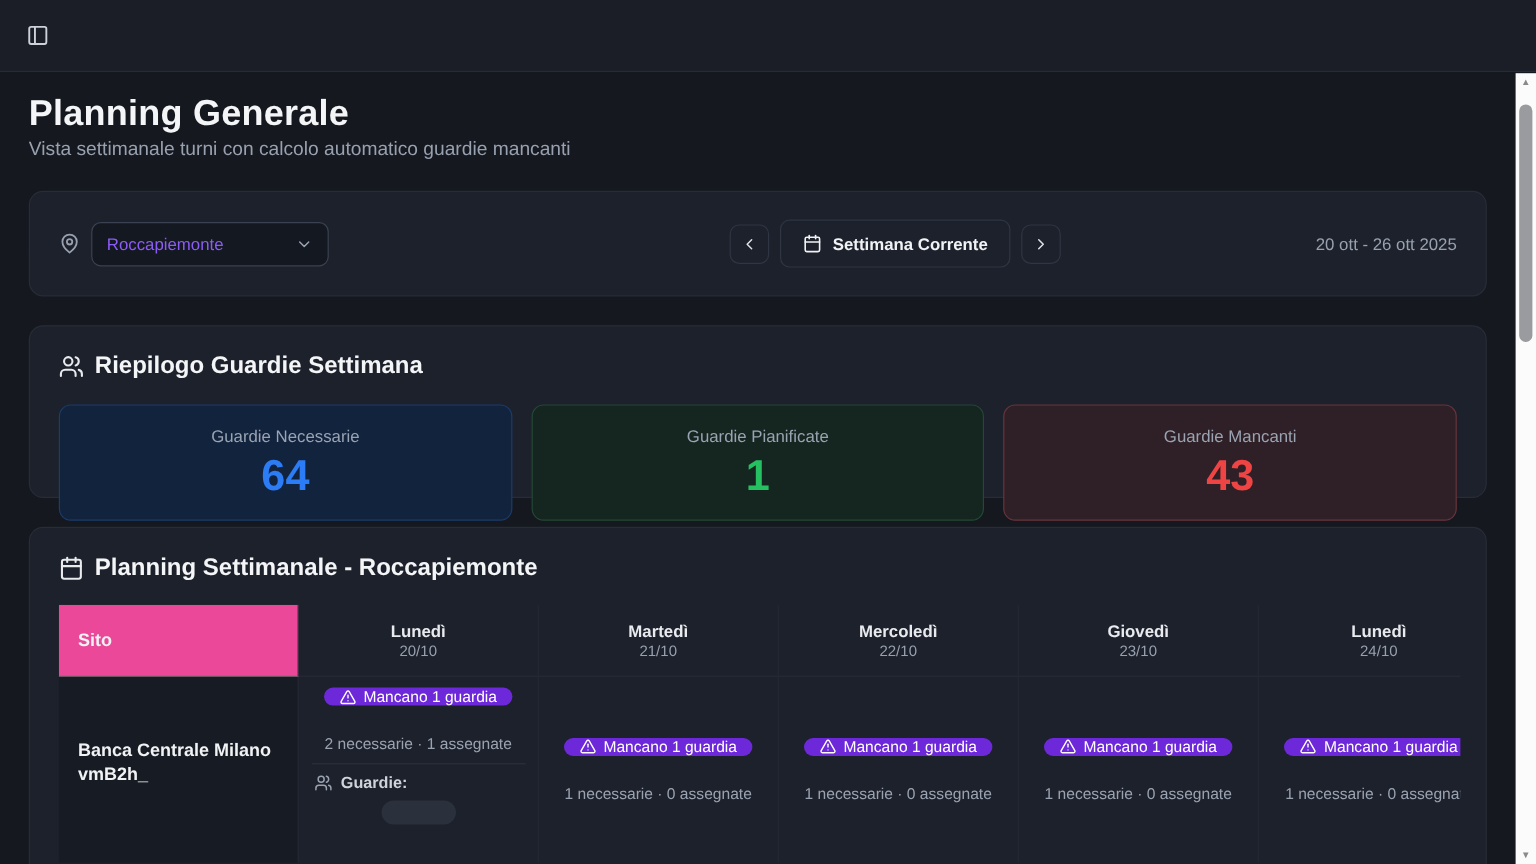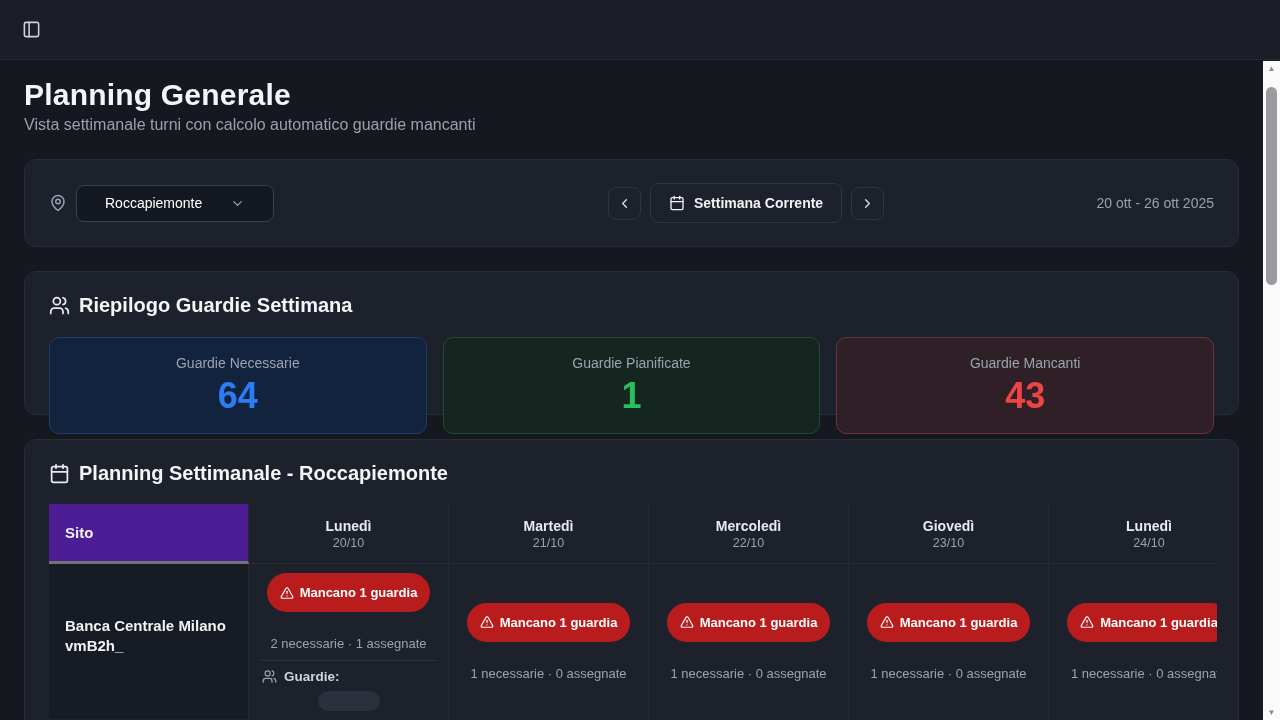--- a/index.html
+++ b/index.html
@@ -35,22 +35,22 @@
   }
 
   
   .toolbar { margin-top:25px; height:88px; display:flex; align-items:center; padding:0 24px; }
   .tb-left { display:flex; align-items:center; gap:9px; }
   .tb-center { position:absolute; left:540px; display:flex; align-items:center; gap:9px;margin-left:43px; }
   .toolbar { position:relative; }
   .tb-right { margin-left:auto; font-size:14px; color:#98a1af; }
   .select {
     width:198px; height:37px; background:#141820; border:1px solid #3a4150; border-radius:8px;
-    display:flex; align-items:center; justify-content:space-between; padding:0 28px;
-    font-size:14px; color:#ffffff; cursor:pointer;
+    display:flex; align-items:center; justify-content:space-between; padding:0 12px;
+    font-size:14px; color:#8b5cf6; cursor:pointer;
   }
   .nav-btn {
     width:33px; height:33px; border-radius:8px; background:#1d212b; border:1px solid #2f3543;
     display:flex; align-items:center; justify-content:center; color:#dfe3e9; cursor:pointer;
   }
   .week-btn {
     height:40px; border-radius:8px; background:#1d212b; border:1px solid #2f3543;
     display:flex; align-items:center; gap:9px; padding:0 18px;
     font-size:14px; font-weight:700; color:#f1f2f4; cursor:pointer;
   }
@@ -72,39 +72,39 @@
   .card-red   .stat-value { color:#ef4444; }
 
   
   .planning { margin-top:24px; height:340px; padding:22px 24px; overflow:hidden; }
   .table-wrap { margin-top:19px; width:1168px; overflow:hidden; }
   .sched-table { width:1200px; }
   .hrow, .brow { display:flex; }
   .cell { width:200px; flex:0 0 200px; border-right:1px solid #242933; }
   .cell:last-child { border-right:none; }
   .th-site {
-    background:#4c1d95; height:60px; display:flex; align-items:center; padding:0 16px;
-    font-size:15px; font-weight:700; color:#f1f2f4; border-bottom:3px solid #737373;
+    background:#ec4899; height:60px; display:flex; align-items:center; padding:0 16px;
+    font-size:15px; font-weight:700; color:#f1f2f4; border-bottom:1px solid #737373;
   }
   .th-day {
     height:60px; display:flex; flex-direction:column; align-items:center; justify-content:center;
     border-bottom:1px solid #262b35;
   }
   .day-name { font-size:14px; font-weight:700; color:#e8eaee; }
   .day-date { font-size:12.5px; color:#98a1af; margin-top:2px; }
   .brow .cell { height:155px; }
   .td-site {
     background:#171b23; padding:52px 16px 0 16px;
     font-size:15px; font-weight:700; color:#f1f2f4; line-height:1.35;
   }
   .td-day { display:flex; flex-direction:column; align-items:center; justify-content:center; padding:0 9px; }
   .td-day.top { justify-content:flex-start; padding-top:9px; }
   .miss-badge {
-    display:inline-flex; align-items:center; gap:6px; background:#b91c1c; color:#ffffff;
-    font-size:13px; font-weight:700; padding:12px 13px; border-radius:999px; white-space:nowrap;
+    display:inline-flex; align-items:center; gap:6px; background:#6d28d9; color:#ffffff;
+    font-size:13px; font-weight:400; padding:0 13px; border-radius:999px; white-space:nowrap;
   }
   .cell-info { font-size:13px; color:#9aa3b1; margin-top:24px; white-space:nowrap; }
   .cell-divider { width:178px; height:1px; background:#2b313c; margin-top:9px; }
   .guards-row { display:flex; align-items:center; gap:7px; align-self:flex-start; margin:8px 0 0 4px;
     font-size:13.5px; font-weight:700; color:#cfd4db; }
   .guard-chip { width:62px; height:20px; border-radius:10px; background:#2a303c; margin-top:7px; cursor:pointer; }
 
   
   .scrollbar {
     position:absolute; top:61px; right:0; width:17px; height:659px; background:#fbfbfb;

